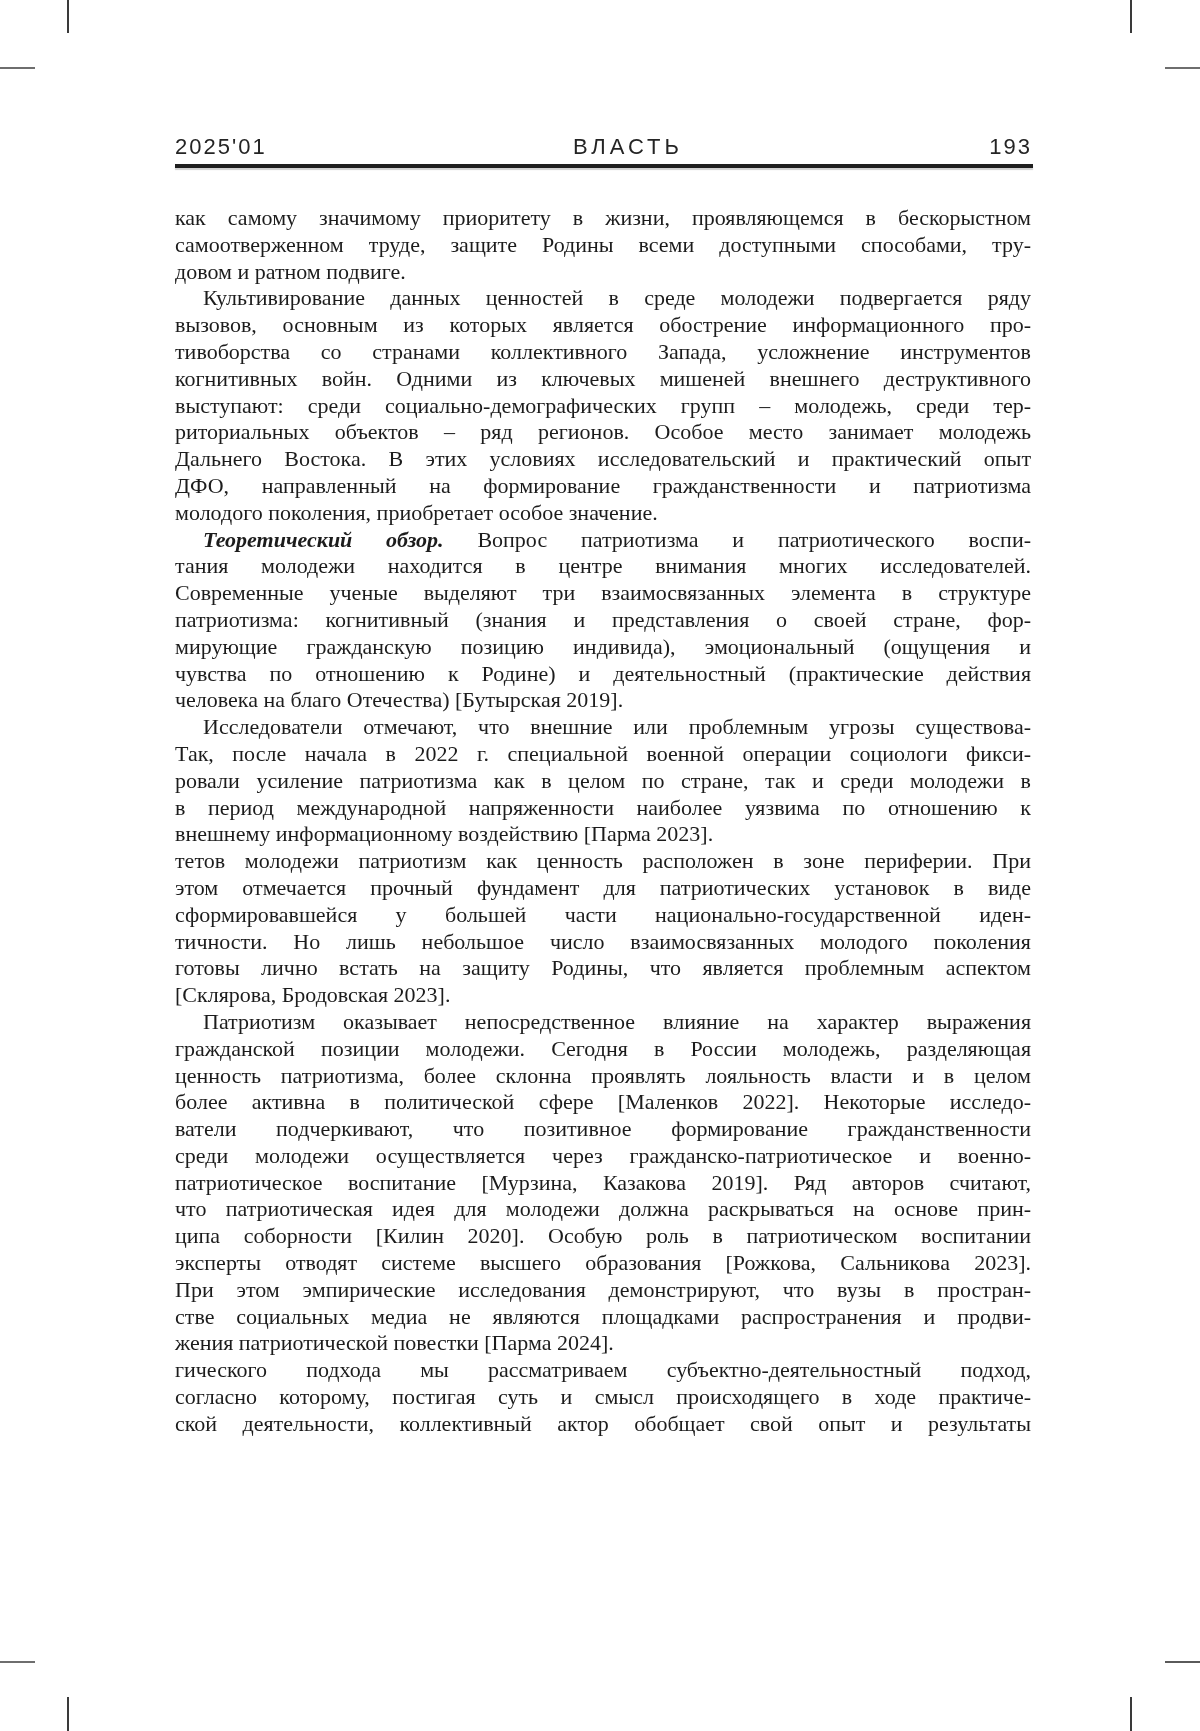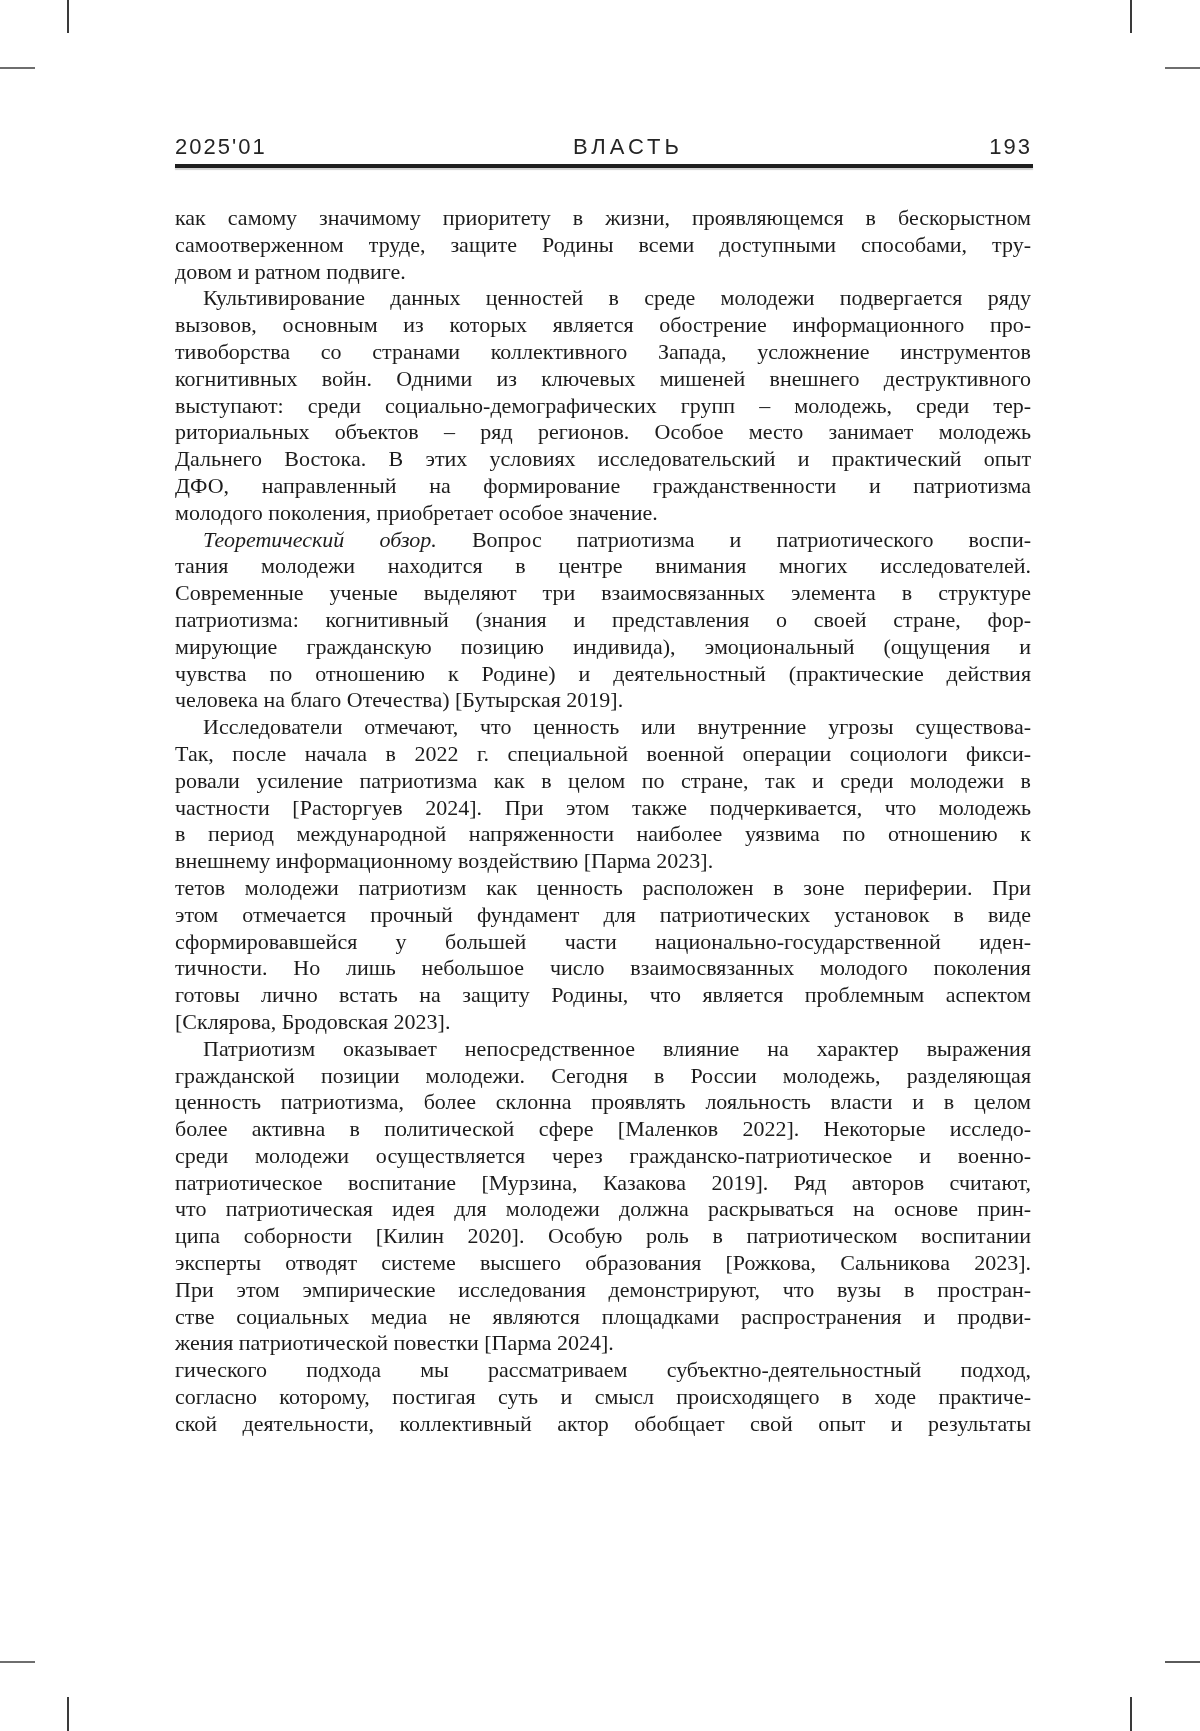--- a/index.html
+++ b/index.html
@@ -73,21 +73,21 @@
   }
   .line {
     text-align: justify;
     text-align-last: justify;
     height: 26.8px;
     white-space: nowrap;
   }
   .line.endline { text-align-last: left; }
   .line.indent { text-indent: 28px; }
   .lead {
-    font-weight: normal;
+    font-weight: bold;
     font-style: italic;
   }
 </style>
 </head>
 <body>
 
 <div class="crop-mark cm-tl-v"></div>
 <div class="crop-mark cm-tl-h"></div>
 <div class="crop-mark cm-tr-v"></div>
 <div class="crop-mark cm-tr-h"></div>
@@ -123,40 +123,40 @@
     <div class="paragraph">
       <div class="line indent"><span class="lead">Теоретический обзор.</span> <span>Вопрос патриотизма и патриотического воспи-</span></div>
       <div class="line">тания молодежи находится в центре внимания многих исследователей.</div>
       <div class="line">Современные ученые выделяют три взаимосвязанных элемента в структуре</div>
       <div class="line">патриотизма: когнитивный (знания и представления о своей стране, фор-</div>
       <div class="line">мирующие гражданскую позицию индивида), эмоциональный (ощущения и</div>
       <div class="line">чувства по отношению к Родине) и деятельностный (практические действия</div>
       <div class="line endline">человека на благо Отечества) [Бутырская 2019].</div>
     </div>
     <div class="paragraph">
-      <div class="line indent">Исследователи отмечают, что ценность или внутренние угрозы существова-</div>
+      <div class="line indent">Исследователи отмечают, что внешние или проблемным угрозы существова-</div>
       <div class="line">Так, после начала в 2022 г. специальной военной операции социологи фикси-</div>
       <div class="line">ровали усиление патриотизма как в целом по стране, так и среди молодежи в</div>
-      <div class="line">частности [Расторгуев 2024]. При этом также подчеркивается, что молодежь</div>
       <div class="line">в период международной напряженности наиболее уязвима по отношению к</div>
       <div class="line endline">внешнему информационному воздействию [Парма 2023].</div>
     </div>
     <div class="paragraph">
       <div class="line">тетов молодежи патриотизм как ценность расположен в зоне периферии. При</div>
       <div class="line">этом отмечается прочный фундамент для патриотических установок в виде</div>
       <div class="line">сформировавшейся у большей части национально-государственной иден-</div>
       <div class="line">тичности. Но лишь небольшое число взаимосвязанных молодого поколения</div>
       <div class="line">готовы лично встать на защиту Родины, что является проблемным аспектом</div>
       <div class="line endline">[Склярова, Бродовская 2023].</div>
     </div>
     <div class="paragraph">
       <div class="line indent">Патриотизм оказывает непосредственное влияние на характер выражения</div>
       <div class="line">гражданской позиции молодежи. Сегодня в России молодежь, разделяющая</div>
       <div class="line">ценность патриотизма, более склонна проявлять лояльность власти и в целом</div>
       <div class="line">более активна в политической сфере [Маленков 2022]. Некоторые исследо-</div>
+      <div class="line">ватели подчеркивают, что позитивное формирование гражданственности</div>
       <div class="line">среди молодежи осуществляется через гражданско-патриотическое и военно-</div>
       <div class="line">патриотическое воспитание [Мурзина, Казакова 2019]. Ряд авторов считают,</div>
       <div class="line">что патриотическая идея для молодежи должна раскрываться на основе прин-</div>
       <div class="line">ципа соборности [Килин 2020]. Особую роль в патриотическом воспитании</div>
       <div class="line">эксперты отводят системе высшего образования [Рожкова, Сальникова 2023].</div>
       <div class="line">При этом эмпирические исследования демонстрируют, что вузы в простран-</div>
       <div class="line">стве социальных медиа не являются площадками распространения и продви-</div>
       <div class="line endline">жения патриотической повестки [Парма 2024].</div>
     </div>
     <div class="paragraph">

